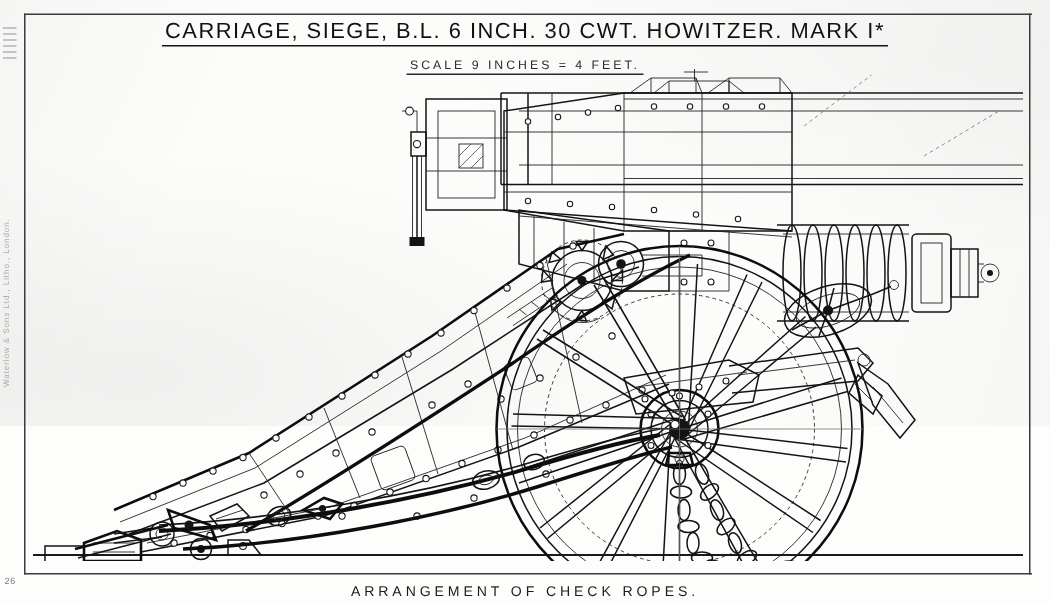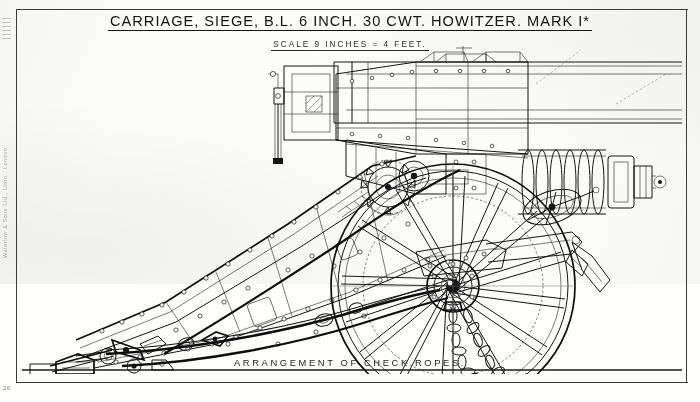--- a/index.html
+++ b/index.html
@@ -37,21 +37,21 @@
     white-space:nowrap;display:inline-block;
     border-bottom:1.3px solid #151515;padding:0 2px 1px 2px;
     font-weight:400;
   }
   #subtitle-wrap{position:absolute;left:0;top:33px;width:700px;text-align:center;}
   #subtitle{
     font-size:8.2px;letter-spacing:2.0px;color:#2a2a2a;
     display:inline-block;border-bottom:1px solid #2a2a2a;
     padding:0 2px 1px 2px;white-space:nowrap;
   }
-  #caption-wrap{position:absolute;left:0;top:352px;width:700px;text-align:center;}
+  #caption-wrap{position:absolute;left:0;top:384px;width:700px;text-align:center;}
   #caption{
     font-size:9.4px;letter-spacing:2.6px;color:#1d1d1d;white-space:nowrap;
   }
   
   #margin-credit{
     position:absolute;left:2px;top:258px;
     transform:rotate(-90deg);transform-origin:left top;
     font-size:5.4px;letter-spacing:0.6px;color:#8e8e8e;white-space:nowrap;
     opacity:.72;
   }

